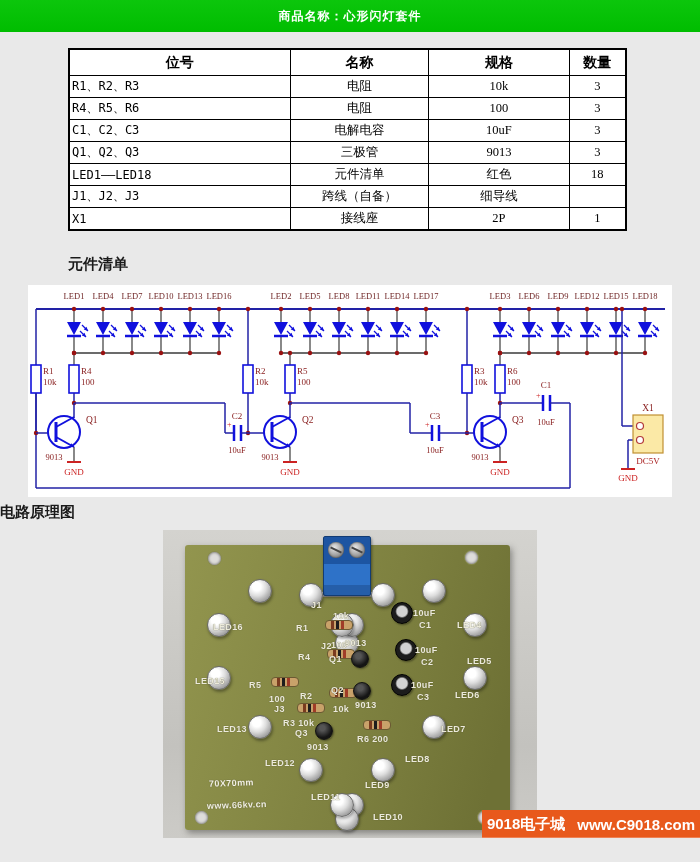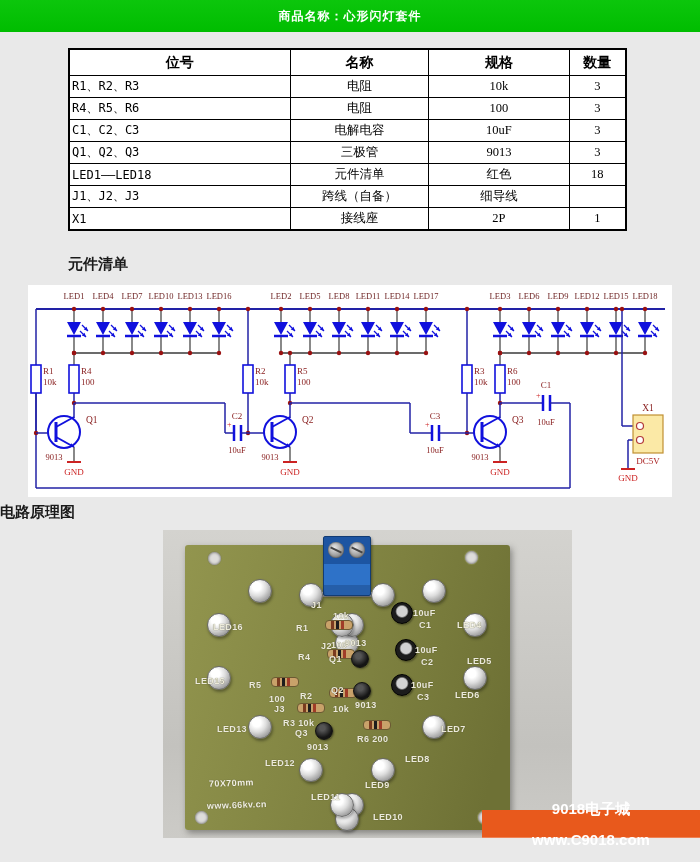--- a/index.html
+++ b/index.html
@@ -10,21 +10,21 @@
   #parts{position:absolute;left:68px;top:48px;width:559px;border-collapse:collapse;background:#fff;
     border:2px solid #000;font-family:"Liberation Serif",serif;color:#000;}
   #parts th{border:1px solid #000;height:25px;font-size:14px;font-weight:bold;text-align:center;padding:0;}
   #parts td{border:1px solid #000;height:21px;font-size:12.5px;text-align:center;padding:0 2px;}
   #parts td.c0{text-align:left;font-family:"DejaVu Sans Mono",monospace;font-size:12px;}
   .caption{position:absolute;font-size:15px;font-weight:bold;color:#1a1a1a;text-align:left;}
   #caption-parts{left:68px;top:255px;width:559px;}
   #caption-schematic{left:0;top:503px;width:700px;}
   #caption-photo{left:0;top:839px;width:700px;margin-top:48px;}
   #schematic-panel{position:absolute;left:28px;top:285px;width:644px;height:212px;background:#ffffff;}
-  #photo-panel{position:absolute;left:163px;top:530px;width:409px;height:308px;overflow:hidden;
+  #photo-panel{position:absolute;left:163px;top:530px;width:374px;height:308px;overflow:hidden;
     background:linear-gradient(180deg,#d4d3cf,#c3c2be 70%,#cccbc7);}
   #pcb{position:absolute;left:22px;top:15px;width:325px;height:285px;border-radius:3px;
     background:linear-gradient(105deg,#92954e,#7e8140 55%,#6e7135 92%);box-shadow:2px 3px 6px rgba(60,60,55,.5);}
   .hole{position:absolute;width:13px;height:13px;border-radius:50%;background:#dedddb;
     box-shadow:inset 0 0 3px #555, 0 0 0 1px #888b50;}
   .led{position:absolute;width:22px;height:22px;border-radius:50%;border:1px solid #6a6a6a;
     background:radial-gradient(circle at 35% 30%, #ffffff 0 20%, #dddddd 45%, #9a9a9a 78%, #767676);
     box-shadow:1px 2px 3px rgba(0,0,0,.35);}
   .lab{position:absolute;font-size:9px;font-weight:bold;color:#eceadb;text-shadow:0 0 1px #4c4e28;white-space:nowrap;letter-spacing:.4px;}
   .res{position:absolute;width:26px;height:8px;border-radius:4px;border:1px solid #6b5a33;
@@ -34,21 +34,21 @@
   .cap{position:absolute;width:20px;height:20px;border-radius:50%;border:1px solid #000;
     background:radial-gradient(circle at 50% 42%, #d2d2d2 0 33%, #1c1c1c 44%);box-shadow:1px 1px 2px rgba(0,0,0,.4);}
   #tblock{position:absolute;left:160px;top:6px;width:46px;height:58px;border-radius:2px;
     background:linear-gradient(180deg,#1d55a2 0 46%,#2e72c8 46% 82%,#255ea9 82%);border:1px solid #123c74;box-shadow:1px 2px 3px rgba(0,0,0,.4);}
   .screw{position:absolute;top:5px;width:16px;height:16px;border-radius:50%;
     background:radial-gradient(circle at 40% 35%, #e8e8e8, #8c8c8c 70%, #5f5f5f);box-shadow:inset 0 0 2px #333;}
   .screw::after{content:"";position:absolute;left:2px;top:7px;width:12px;height:2px;background:#444;transform:rotate(25deg);}
   #tbase{position:absolute;left:156px;top:62px;width:54px;height:5px;background:linear-gradient(180deg,#d9d9d9,#9a9a9a);}
   #footer-badge{position:absolute;left:482px;top:810px;width:218px;height:28px;background:#e8591c;
     display:flex;align-items:center;justify-content:center;gap:12px;color:#fff;font-weight:bold;font-size:15px;
-    box-shadow:0 -1px 0 rgba(255,255,255,.25) inset;flex-direction:column;}
+    box-shadow:0 -1px 0 rgba(255,255,255,.25) inset;}
 </style>
 </head>
 <body>
 <div id="page">
 
   <div id="header">
     <span>商品名称：心形闪灯套件</span>
   </div>
 
   <table id="parts">

